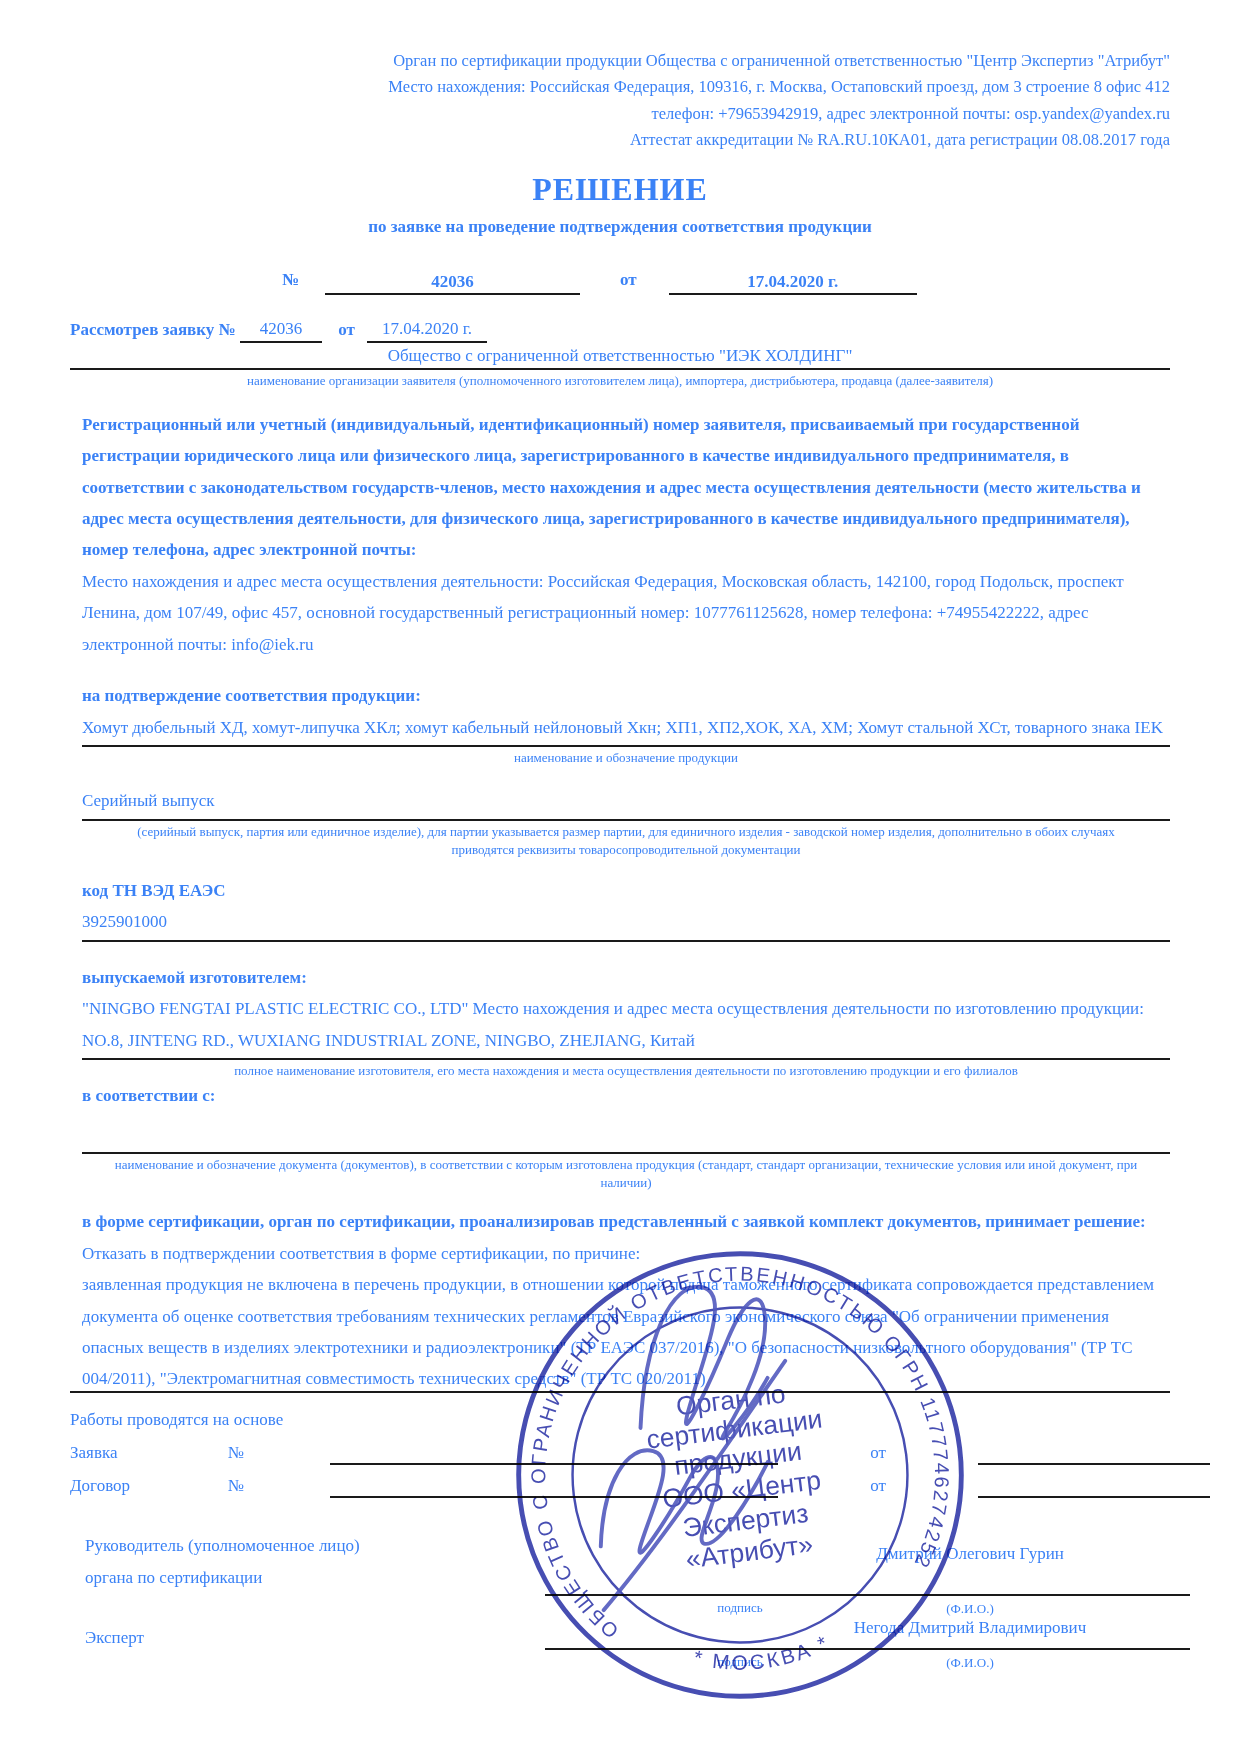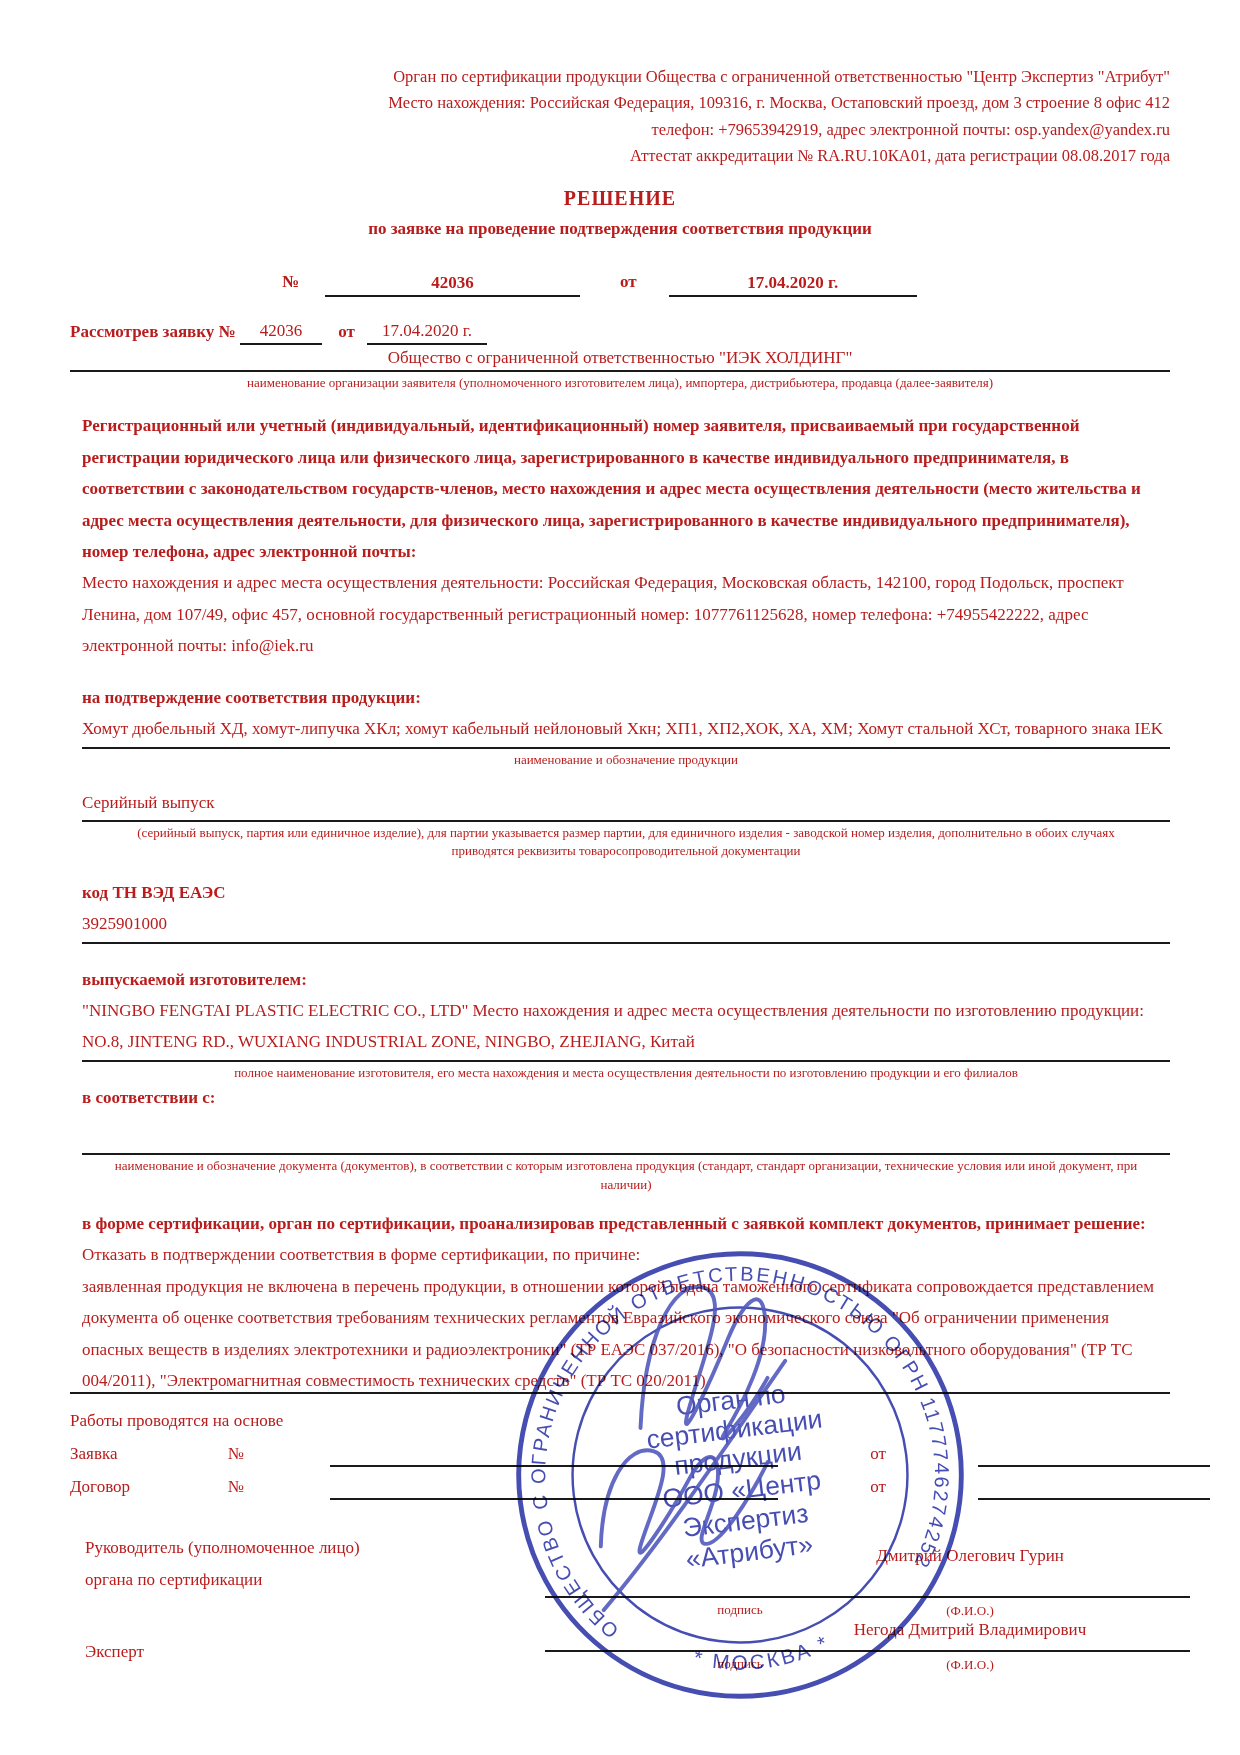--- a/index.html
+++ b/index.html
@@ -2,32 +2,32 @@
 <html lang="ru"><head>
 <meta charset="utf-8">
 <style>
   html,body{margin:0;padding:0;background:#ffffff;}
   .page{
     position:relative;
     width:1240px;height:1755px;
     margin:0 auto;
     background:#ffffff;
     font-family:"Liberation Serif","DejaVu Serif",serif;
-    color:#b91c1c;
+    color:#3b82f6;
     font-size:17px;
     line-height:1.85;
     box-sizing:border-box;
-    padding:64px 70px 0 70px;
+    padding:48px 70px 0 70px;
     overflow:hidden;
   }
   .b{font-weight:bold;}
   .small{font-size:13px;line-height:1.45;}
   .center{text-align:center;}
   .hdr{margin-left:105px;text-align:right;line-height:1.6;font-size:16.5px;}
-  .doc-title{text-align:center;font-size:20px;font-weight:bold;letter-spacing:1px;margin-top:16px;line-height:1.2;}
+  .doc-title{text-align:center;font-size:32px;font-weight:bold;letter-spacing:1px;margin-top:16px;line-height:1.2;}
   .doc-subtitle{text-align:center;font-weight:bold;margin-top:8px;line-height:1.3;}
   .uv{display:inline-block;text-align:center;border-bottom:2px solid #1a1a1a;line-height:1.35;vertical-align:bottom;}
   .numrow{margin-top:26px;display:flex;align-items:flex-end;}
   .numrow .nosign{margin-left:212px;}
   .numrow .f1{width:255px;margin-left:26px;}
   .numrow .ot{margin-left:40px;}
   .numrow .f2{width:248px;margin-left:32px;font-weight:bold;}
   .considered{margin-top:22px;line-height:1.5;}
   .orgline{text-align:center;border-bottom:2px solid #1a1a1a;line-height:1.5;}
   .cap{font-size:13px;line-height:1.4;text-align:center;margin-top:2px;}
@@ -137,21 +137,21 @@
   <div class="footer">
     <div class="f-abs" style="left:15px;top:18px;">Руководитель (уполномоченное лицо)</div>
     <div class="f-abs" style="left:15px;top:50px;">органа по сертификации</div>
 
     <div class="f-abs center" style="left:680px;top:26px;width:440px;">Дмитрий Олегович Гурин</div>
     <div class="f-abs sigline" style="left:475px;top:78px;width:395px;"></div>
     <div class="f-abs sigline" style="left:680px;top:78px;width:440px;"></div>
     <div class="f-abs small center" style="left:560px;top:83px;width:220px;">подпись</div>
     <div class="f-abs small center" style="left:680px;top:84px;width:440px;">(Ф.И.О.)</div>
 
-    <div class="f-abs" style="left:15px;top:122px;">Эксперт</div>
+    <div class="f-abs" style="left:15px;top:110px;">Эксперт</div>
     <div class="f-abs center" style="left:680px;top:100px;width:440px;">Негода Дмитрий Владимирович</div>
     <div class="f-abs sigline" style="left:475px;top:132px;width:395px;"></div>
     <div class="f-abs sigline" style="left:680px;top:132px;width:440px;"></div>
     <div class="f-abs small center" style="left:560px;top:137px;width:220px;">подпись</div>
     <div class="f-abs small center" style="left:680px;top:138px;width:440px;">(Ф.И.О.)</div>
   </div>
 
   <div class="stamp-wrap">
     <svg width="470" height="470" viewBox="-240 -240 480 480" xmlns="http://www.w3.org/2000/svg">
       <defs>

